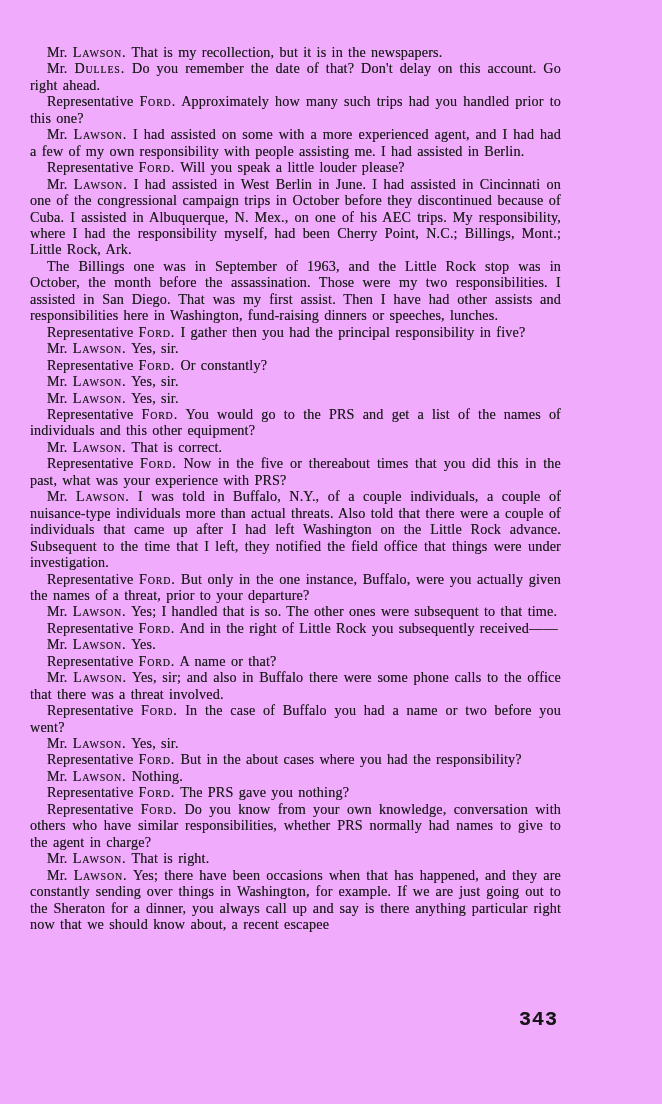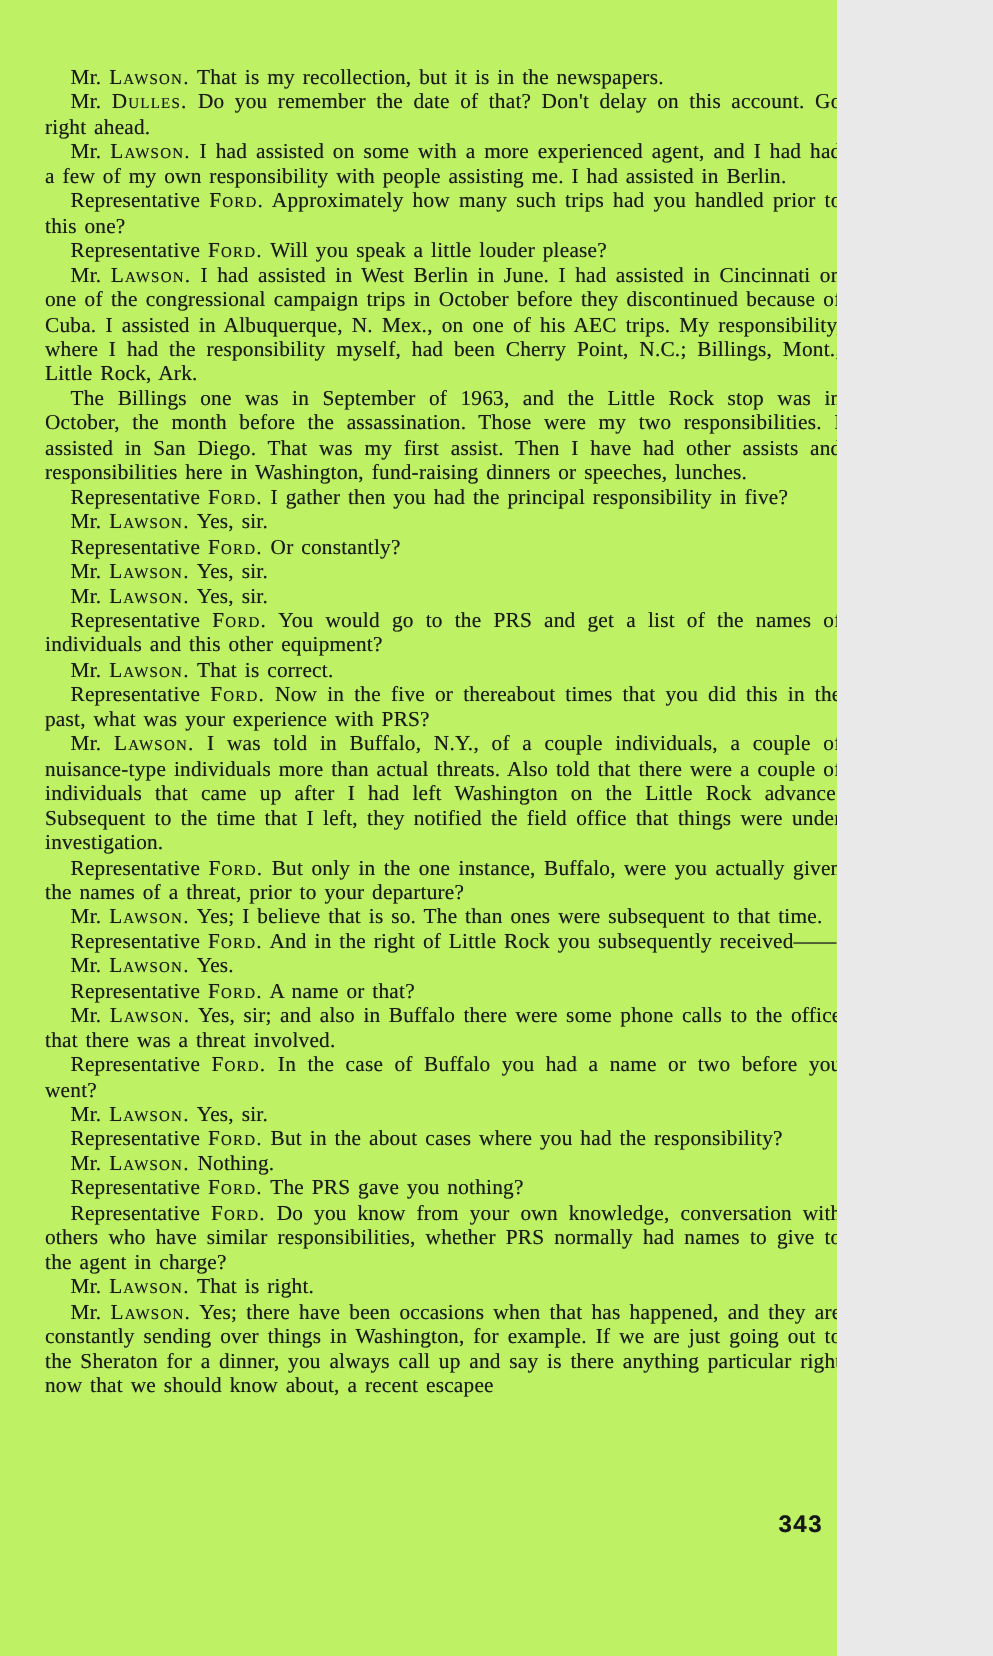--- a/index.html
+++ b/index.html
@@ -2,24 +2,24 @@
 <html lang="en"><head>
 <meta charset="utf-8">
 <style>
   html, body {
     margin: 0;
     padding: 0;
     background: #e9e9e9;
   }
   .page {
     position: relative;
-    width: 558px;
+    width: 662px;
     height: 1104px;
     margin: 0;
-    background: #bef264;
+    background: #f0abfc;
     color: #1a1a1a;
     overflow: hidden;
   }
   .text-block {
     position: absolute;
     left: 30px;
     top: 44px;
     width: 531px;
     font-family: "Liberation Serif", "DejaVu Serif", serif;
     font-size: 14.2px;
@@ -36,40 +36,40 @@
   }
   .speaker-prefix { }
   .speaker-name {
     font-variant: small-caps;
     letter-spacing: 0.8px;
   }
   .page-number {
     position: absolute;
     left: 519px;
     top: 1008px;
-    font-family: Liberation Sans, sans-serif;
-    font-size: 16px;
+    font-family: Liberation Mono, monospace;
+    font-size: 20px;
     font-weight: 700;
     letter-spacing: 1px;
     color: #161616;
     text-shadow: 0 0 0.45px rgba(20,20,20,0.55);
   }
 </style>
 </head>
 <body>
 
 <div class="page">
   <div class="text-block" id="paragraphs">
   <p class="para"><span class="speaker-prefix">Mr.</span> <span class="speaker-name">Lawson.</span> <span class="para-text">That is my recollection, but it is in the newspapers.</span></p>
 
   <p class="para"><span class="speaker-prefix">Mr.</span> <span class="speaker-name">Dulles.</span> <span class="para-text">Do you remember the date of that? Don't delay on this account. Go right ahead.</span></p>
 
+  <p class="para"><span class="speaker-prefix">Representative</span> <span class="speaker-name">Ford.</span> <span class="para-text">Approximately how many such trips had you handled prior to this one?</span></p>
+
   <p class="para"><span class="speaker-prefix">Mr.</span> <span class="speaker-name">Lawson.</span> <span class="para-text">I had assisted on some with a more experienced agent, and I had had a few of my own responsibility with people assisting me. I had assisted in Berlin.</span></p>
-
-  <p class="para"><span class="speaker-prefix">Representative</span> <span class="speaker-name">Ford.</span> <span class="para-text">Approximately how many such trips had you handled prior to this one?</span></p>
 
   <p class="para"><span class="speaker-prefix">Representative</span> <span class="speaker-name">Ford.</span> <span class="para-text">Will you speak a little louder please?</span></p>
 
   <p class="para"><span class="speaker-prefix">Mr.</span> <span class="speaker-name">Lawson.</span> <span class="para-text">I had assisted in West Berlin in June. I had assisted in Cincinnati on one of the congressional campaign trips in October before they discontinued because of Cuba. I assisted in Albuquerque, N. Mex., on one of his AEC trips. My responsibility, where I had the responsibility myself, had been Cherry Point, N.C.; Billings, Mont.; Little Rock, Ark.</span></p>
 
   <p class="para"><span class="para-text">The Billings one was in September of 1963, and the Little Rock stop was in October, the month before the assassination. Those were my two responsibilities. I assisted in San Diego. That was my first assist. Then I have had other assists and responsibilities here in Washington, fund-raising dinners or speeches, lunches.</span></p>
 
   <p class="para"><span class="speaker-prefix">Representative</span> <span class="speaker-name">Ford.</span> <span class="para-text">I gather then you had the principal responsibility in five?</span></p>
 
   <p class="para"><span class="speaker-prefix">Mr.</span> <span class="speaker-name">Lawson.</span> <span class="para-text">Yes, sir.</span></p>
@@ -84,21 +84,21 @@
   <p class="para"><span class="speaker-prefix">Representative</span> <span class="speaker-name">Ford.</span> <span class="para-text">You would go to the PRS and get a list of the names of individuals and this other equipment?</span></p>
 
   <p class="para"><span class="speaker-prefix">Mr.</span> <span class="speaker-name">Lawson.</span> <span class="para-text">That is correct.</span></p>
 
   <p class="para"><span class="speaker-prefix">Representative</span> <span class="speaker-name">Ford.</span> <span class="para-text">Now in the five or thereabout times that you did this in the past, what was your experience with PRS?</span></p>
 
   <p class="para"><span class="speaker-prefix">Mr.</span> <span class="speaker-name">Lawson.</span> <span class="para-text">I was told in Buffalo, N.Y., of a couple individuals, a couple of nuisance-type individuals more than actual threats. Also told that there were a couple of individuals that came up after I had left Washington on the Little Rock advance. Subsequent to the time that I left, they notified the field office that things were under investigation.</span></p>
 
   <p class="para"><span class="speaker-prefix">Representative</span> <span class="speaker-name">Ford.</span> <span class="para-text">But only in the one instance, Buffalo, were you actually given the names of a threat, prior to your departure?</span></p>
 
-  <p class="para"><span class="speaker-prefix">Mr.</span> <span class="speaker-name">Lawson.</span> <span class="para-text">Yes; I believe that is so. The than ones were subsequent to that time.</span></p>
+  <p class="para"><span class="speaker-prefix">Mr.</span> <span class="speaker-name">Lawson.</span> <span class="para-text">Yes; I handled that is so. The other ones were subsequent to that time.</span></p>
 
   <p class="para"><span class="speaker-prefix">Representative</span> <span class="speaker-name">Ford.</span> <span class="para-text">And in the right of Little Rock you subsequently received——</span></p>
 
   <p class="para"><span class="speaker-prefix">Mr.</span> <span class="speaker-name">Lawson.</span> <span class="para-text">Yes.</span></p>
 
   <p class="para"><span class="speaker-prefix">Representative</span> <span class="speaker-name">Ford.</span> <span class="para-text">A name or that?</span></p>
 
   <p class="para"><span class="speaker-prefix">Mr.</span> <span class="speaker-name">Lawson.</span> <span class="para-text">Yes, sir; and also in Buffalo there were some phone calls to the office that there was a threat involved.</span></p>
 
   <p class="para"><span class="speaker-prefix">Representative</span> <span class="speaker-name">Ford.</span> <span class="para-text">In the case of Buffalo you had a name or two before you went?</span></p>

